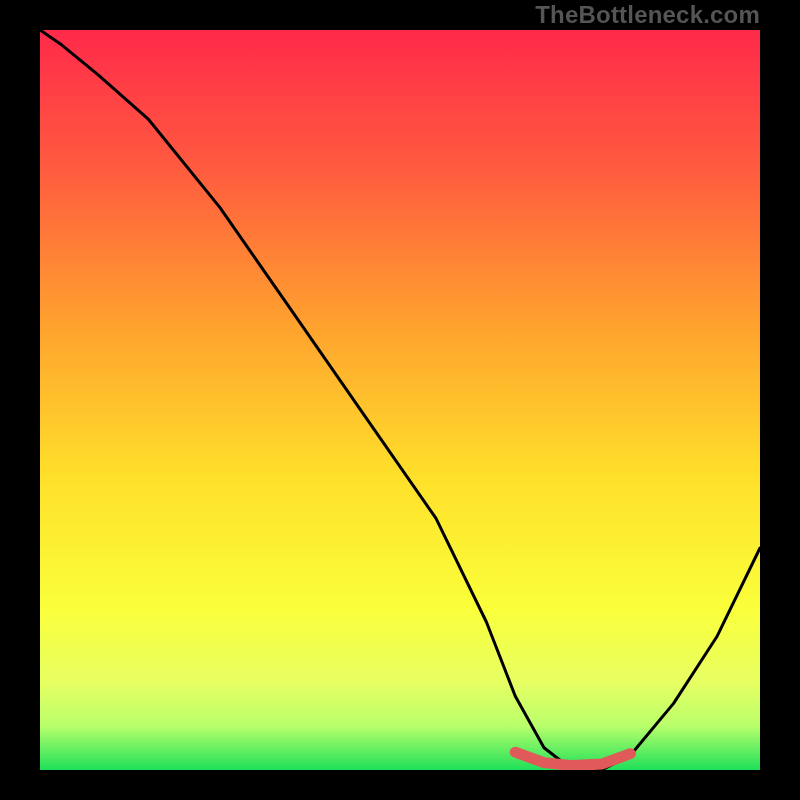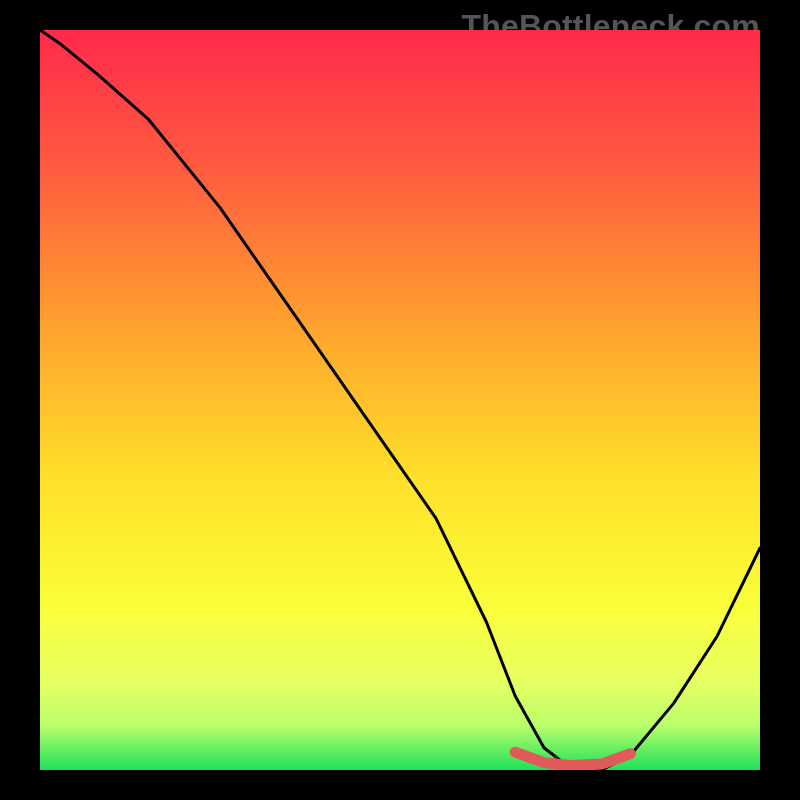--- a/index.html
+++ b/index.html
@@ -21,24 +21,24 @@
   }
   .plot {
     position: absolute;
     left: 40px;
     top: 30px;
     width: 720px;
     height: 740px;
   }
   .watermark {
     position: absolute;
-    top: 8px;
+    top: 1px;
     right: 40px;
     color: #555;
-    font-size: 32px;
+    font-size: 24px;
     font-weight: 600;
     letter-spacing: 0.2px;
   }
   svg { display: block; }
 </style>
 </head>
 <body>
 
 <div class="frame">
   <div class="watermark">TheBottleneck.com</div>

